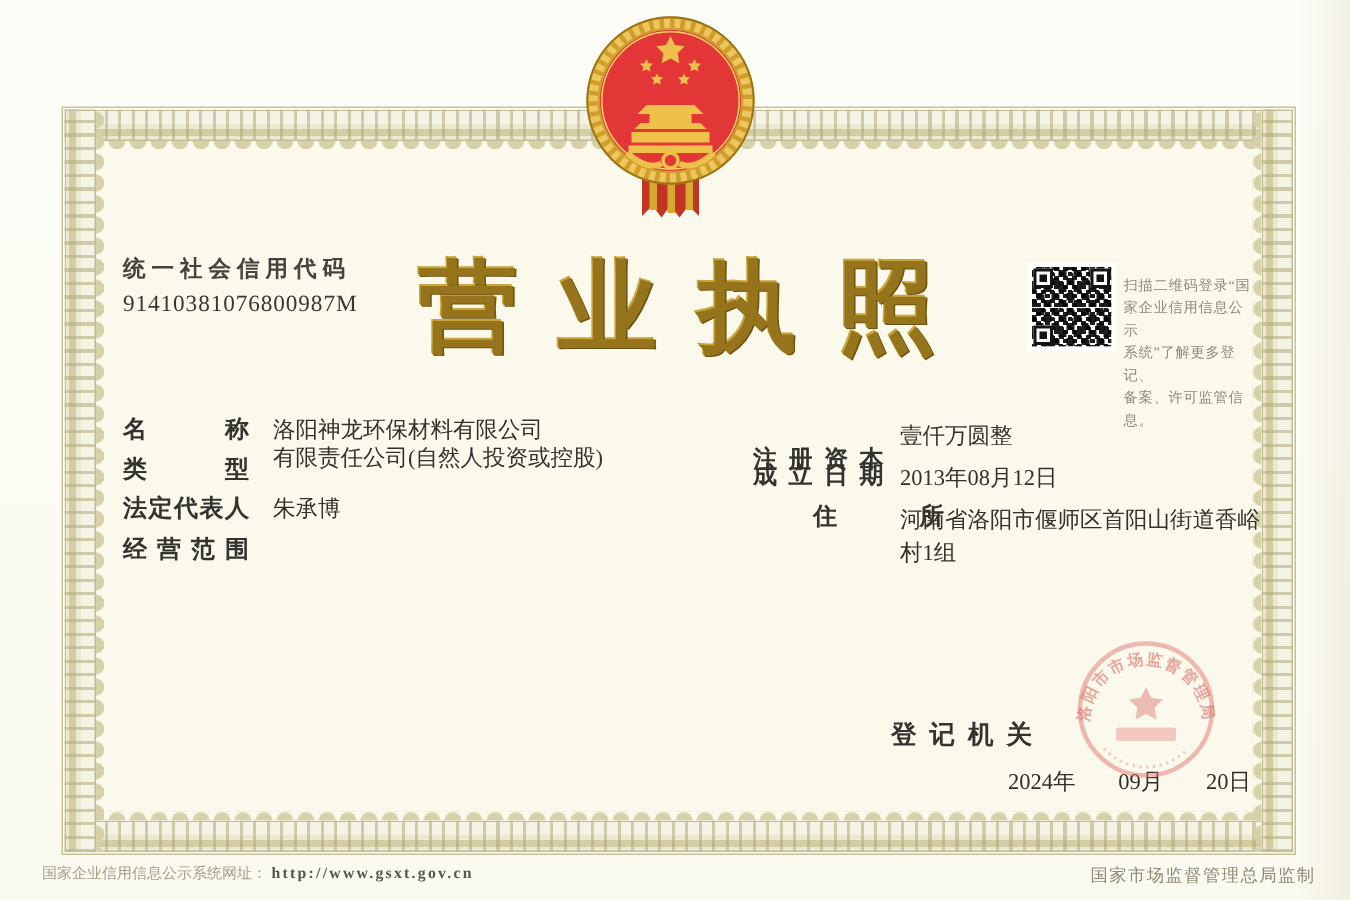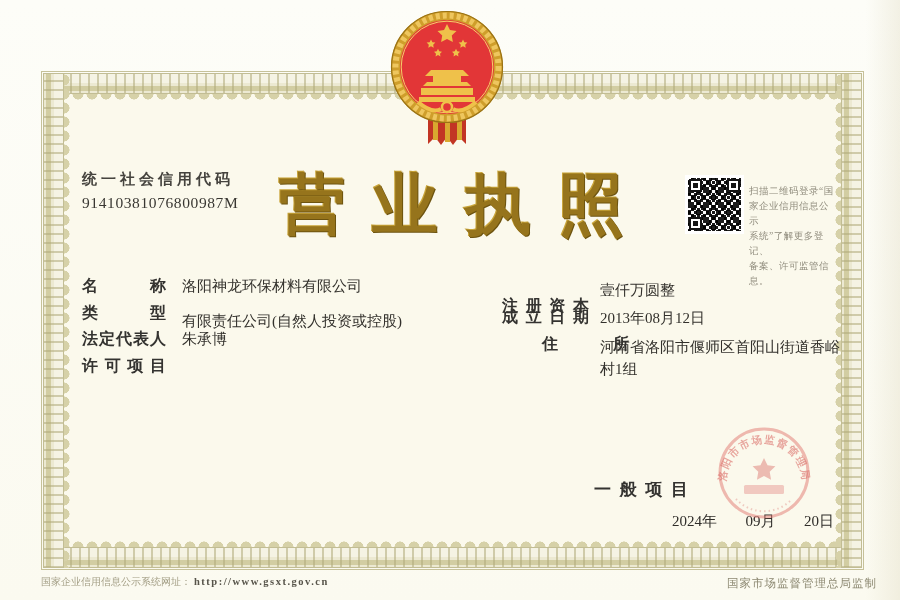--- a/index.html
+++ b/index.html
@@ -47,37 +47,37 @@
   #qf1{left:1px;top:1px;} #qf2{right:1px;top:1px;} #qf3{left:1px;bottom:1px;}
   #qr-caption{position:absolute;left:749px;top:184px;width:88px;z-index:6;font-size:9.5px;line-height:15px;
       color:#8f8b7c;letter-spacing:.5px;}
 
   
   .flabel{position:absolute;width:84px;font-family:"Liberation Sans",sans-serif;font-weight:bold;font-size:16px;
       color:#343330;text-align:justify;text-align-last:justify;z-index:6;}
   .fvalue{position:absolute;font-size:15px;color:#33312c;z-index:6;}
   .flabel.r{left:502px;width:87px;}
   #lv1{left:182px;top:277px;} #ll1{left:82px;top:276px;}
-  #lv2{left:182px;top:312px;text-align:center;} #ll2{left:82px;top:303px;}
+  #lv2{left:182px;top:296px;text-align:center;} #ll2{left:82px;top:303px;}
   #lv3{left:182px;top:330px;} #ll3{left:82px;top:329px;}
   #ll4{left:82px;top:356px;}
   #lv4{left:182px;top:356px;width:296px;font-size:14px;line-height:21px;text-align:justify;}
   #rl1{top:280px;margin-top:16px;} #rv1{left:600px;top:281px;text-align:center;}
   #rl2{top:307px;} #rv2{left:600px;top:309px;}
   #rl3{top:334px;margin-left:40px;} #rv3{left:600px;top:336px;width:248px;line-height:22px;}
 
   
   #reg-label{position:absolute;left:594px;top:478px;width:94px;font-family:"Liberation Sans",sans-serif;
       font-weight:bold;font-size:17px;color:#343330;text-align:justify;text-align-last:justify;z-index:6;}
   #issue-date{position:absolute;left:672px;top:512px;width:162px;display:flex;justify-content:space-between;
       font-size:15px;color:#2f2d29;z-index:6;}
   #seal{position:absolute;left:714px;top:423px;width:100px;height:100px;z-index:7;opacity:.9;}
 
   
-  #footer-left{position:absolute;left:28px;top:575px;z-index:6;font-size:10px;color:#a49f86;display:flex;align-items:baseline;margin-left:13px;}
+  #footer-left{position:absolute;left:28px;top:575px;z-index:6;font-size:10px;color:#a49f86;display:flex;align-items:baseline;}
   #footer-left .url{margin-left:3px;font-size:10.5px;font-weight:bold;letter-spacing:1.5px;color:#57544a;}
   #footer-right{position:absolute;left:727px;top:576px;z-index:6;font-size:11.5px;letter-spacing:1px;color:#8d8972;}
 </style>
 </head>
 <body>
 
 <div id="stage">
 
   <div id="paper"></div>
   <div id="hairline"></div>
@@ -135,30 +135,30 @@
     <div>系统”了解更多登记、</div>
     <div>备案、许可监管信息。</div>
   </div>
 
   <div id="ll1" class="flabel">名称</div>
   <div id="lv1" class="fvalue">洛阳神龙环保材料有限公司</div>
   <div id="ll2" class="flabel">类型</div>
   <div id="lv2" class="fvalue">有限责任公司(自然人投资或控股)</div>
   <div id="ll3" class="flabel">法定代表人</div>
   <div id="lv3" class="fvalue">朱承博</div>
-  <div id="ll4" class="flabel">许可项目</div>
+  <div id="ll4" class="flabel">经营范围</div>
 
   <div id="rl1" class="flabel r">注册资本</div>
   <div id="rv1" class="fvalue">壹仟万圆整</div>
   <div id="rl2" class="flabel r">成立日期</div>
   <div id="rv2" class="fvalue">2013年08月12日</div>
   <div id="rl3" class="flabel r">住所</div>
   <div id="rv3" class="fvalue">河南省洛阳市偃师区首阳山街道香峪村1组</div>
 
-  <div id="reg-label">一般项目</div>
+  <div id="reg-label">登记机关</div>
   <div id="issue-date">
     <span>2024年</span>
     <span>09月</span>
     <span>20日</span>
   </div>
 
   <svg id="seal" viewBox="0 0 100 100">
     <defs>
       <path id="star5b" d="M0,-1 L0.294,-0.405 0.951,-0.309 0.476,0.155 0.588,0.809 0,0.5 -0.588,0.809 -0.476,0.155 -0.951,-0.309 -0.294,-0.405 Z"></path>
       <path id="arcT" d="M12,58 A38,38 0 1 1 88,58" fill="none"></path>

